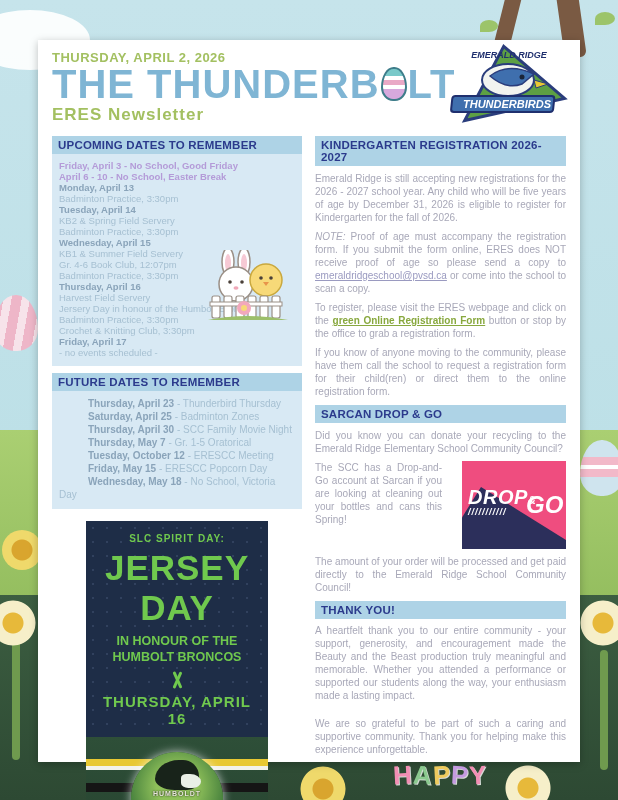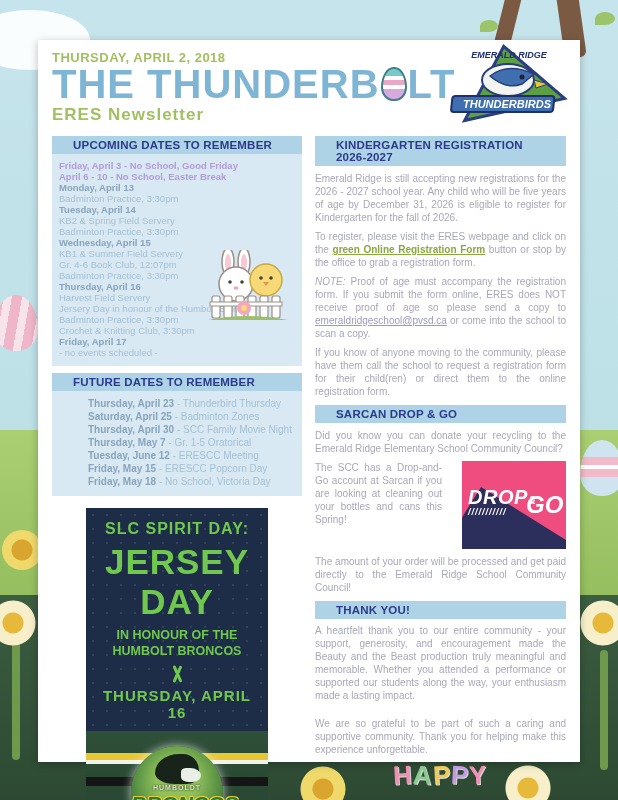--- a/index.html
+++ b/index.html
@@ -41,37 +41,37 @@
 
   
   .tbird-logo{position:absolute;right:-2px;top:-6px;width:118px;height:86px;}
 
   
   .cols{display:flex;gap:13px;margin-top:4px;}
   .col-left{width:250px;flex:none;}
   .col-right{flex:1;min-width:0;}
 
   .sec-header{background:#aed3e6;color:#2b3a8c;font-weight:bold;font-size:11.5px;
-    padding:3px 21px;letter-spacing:.2px;}
+    padding:3px 6px;letter-spacing:.2px;}
   .sec-body-blue{background:#d8e9f4;padding:6px 7px 8px 7px;position:relative;}
 
   .evt{font-size:9.5px;line-height:11px;color:#a6c0d2;}
   .evt.holiday{color:#b49bd8;font-weight:bold;}
   .evt.date{color:#8aa4ba;font-weight:bold;}
 
   .bunny-box{position:absolute;right:4px;top:96px;width:100px;height:74px;}
 
   .future-item{font-size:10px;line-height:13px;color:#a6c0d2;}
   .future-item b{color:#8aa4ba;margin-left:29px;}
 
   
   .poster{width:182px;margin:12px auto 0 auto;}
   .poster-top{background:#1e2d47;color:#70c94e;text-align:center;padding:12px 6px 10px 6px;
     background-image:radial-gradient(#31415e 1px,transparent 1px);background-size:14px 14px;}
-  .p-line1{font-size:16px;font-weight:bold;letter-spacing:1px;}
+  .p-line1{font-size:10px;font-weight:bold;letter-spacing:1px;}
   .p-line2{font-size:35px;font-weight:bold;letter-spacing:1px;margin-top:4px;}
   .p-line3{font-size:12.5px;font-weight:bold;margin-top:6px;line-height:1.25;}
   .sticks{height:18px;margin:6px auto 4px auto;position:relative;width:22px;}
   .stick{position:absolute;left:10px;top:0;width:2.5px;height:18px;background:#70c94e;border-radius:2px;}
   .p-line5{font-size:15px;font-weight:bold;letter-spacing:1px;margin-top:2px;}
   .poster-bottom{position:relative;height:122px;background:linear-gradient(#2e4f38,#26422f);overflow:hidden;}
   .stripe{position:absolute;left:0;width:100%;}
   .broncos-circle{position:absolute;left:50%;top:50%;transform:translate(-50%,-50%);
     width:92px;height:92px;border-radius:50%;
     background:radial-gradient(circle at 50% 38%,#8fc05a 0 28%,#3f7a3a 70%,#2c5a2c 100%);
@@ -130,21 +130,21 @@
   <div class="daff" style="left:580px;top:600px;"></div>
   <div class="daff yellow" style="left:300px;top:766px;"></div>
   <div class="daff" style="left:500px;top:760px;width:56px;height:56px;"></div>
   <div class="daff yellow" style="left:90px;top:770px;"></div>
   <div class="tulip" style="left:205px;top:762px;"></div>
 </div>
 
 <div class="page">
 
   <div class="masthead">
-    <div class="date-line">THURSDAY, APRIL 2, 2018</div>
+    <div class="date-line">THURSDAY, APRIL 2, 2026</div>
     <div class="big-title">
       <span>THE THUNDERB</span>
         <span class="title-egg"></span>
         <span>LT</span>
     </div>
     <div class="subtitle">ERES Newsletter</div>
 
     <svg class="tbird-logo" viewBox="0 0 118 86">
       <polygon points="59,2 112,62 10,70" fill="#5da044" stroke="#2a3d7c" stroke-width="3" transform="rotate(-8 59 40)"></polygon>
       <ellipse cx="58" cy="36" rx="26" ry="16" fill="#f2f4f0" stroke="#2a3d7c" stroke-width="2"></ellipse>
@@ -214,23 +214,23 @@
       </div>
 
       <div class="rsec">
         <div class="sec-header">FUTURE DATES TO REMEMBER</div>
         <div class="sec-body-blue">
           <div>
               <div class="future-item"><b>Thursday, April 23</b> - Thunderbird Thursday</div>
               <div class="future-item"><b>Saturday, April 25</b> - Badminton Zones</div>
               <div class="future-item"><b>Thursday, April 30</b> - SCC Family Movie Night</div>
               <div class="future-item"><b>Thursday, May 7</b> - Gr. 1-5 Oratorical</div>
-              <div class="future-item"><b>Tuesday, June 12</b> - ERESCC Meeting</div>
+              <div class="future-item"><b>Tuesday, October 12</b> - ERESCC Meeting</div>
               <div class="future-item"><b>Friday, May 15</b> - ERESCC Popcorn Day</div>
-              <div class="future-item"><b>Friday, May 18</b> - No School, Victoria Day</div>
+              <div class="future-item"><b>Wednesday, May 18</b> - No School, Victoria Day</div>
             </div>
         </div>
       </div>
 
       <div class="poster">
         <div class="poster-top">
           <div class="p-line1">SLC SPIRIT DAY:</div>
           <div class="p-line2">JERSEY DAY</div>
           <div class="p-line3">
             <span>IN HONOUR OF THE</span><br>
@@ -253,22 +253,22 @@
           </div>
         </div>
       </div>
     </div>
 
     <div class="col-right">
 
       <div class="rsec">
         <div class="sec-header">KINDERGARTEN REGISTRATION 2026-2027</div>
         <p class="rp">Emerald Ridge is still accepting new registrations for the 2026 - 2027 school year.  Any child who will be five years of age by December 31, 2026 is eligible to register for Kindergarten for the fall of 2026.</p>
+        <p class="rp"><span class="note-label">NOTE:</span><span> Proof of age must accompany the registration form.  If you submit the form online, ERES does NOT receive proof of age so please send a copy to </span><span class="email-link">emeraldridgeschool@pvsd.ca</span><span> or come into the school to scan a copy.</span></p>
         <p class="rp"><span>To register, please visit the ERES webpage and click on the </span><span class="green-link">green Online Registration Form</span><span> button or stop by the office to grab a registration form.</span></p>
-        <p class="rp"><span class="note-label">NOTE:</span><span> Proof of age must accompany the registration form.  If you submit the form online, ERES does NOT receive proof of age so please send a copy to </span><span class="email-link">emeraldridgeschool@pvsd.ca</span><span> or come into the school to scan a copy.</span></p>
         <p class="rp">If you know of anyone moving to the community, please have them call the school to request a registration form for their child(ren) or direct them to the online registration form.</p>
       </div>
 
       <div class="rsec">
         <div class="sec-header">SARCAN DROP &amp; GO</div>
         <p class="rp">Did you know you can donate your recycling to the Emerald Ridge Elementary School Community Council?</p>
         <div class="sarcan-flow">
           <div class="sarcan-text">
             <p class="rp">The SCC has a Drop-and-Go account at Sarcan if you are looking at cleaning out your bottles and cans this Spring!</p>
           </div>

